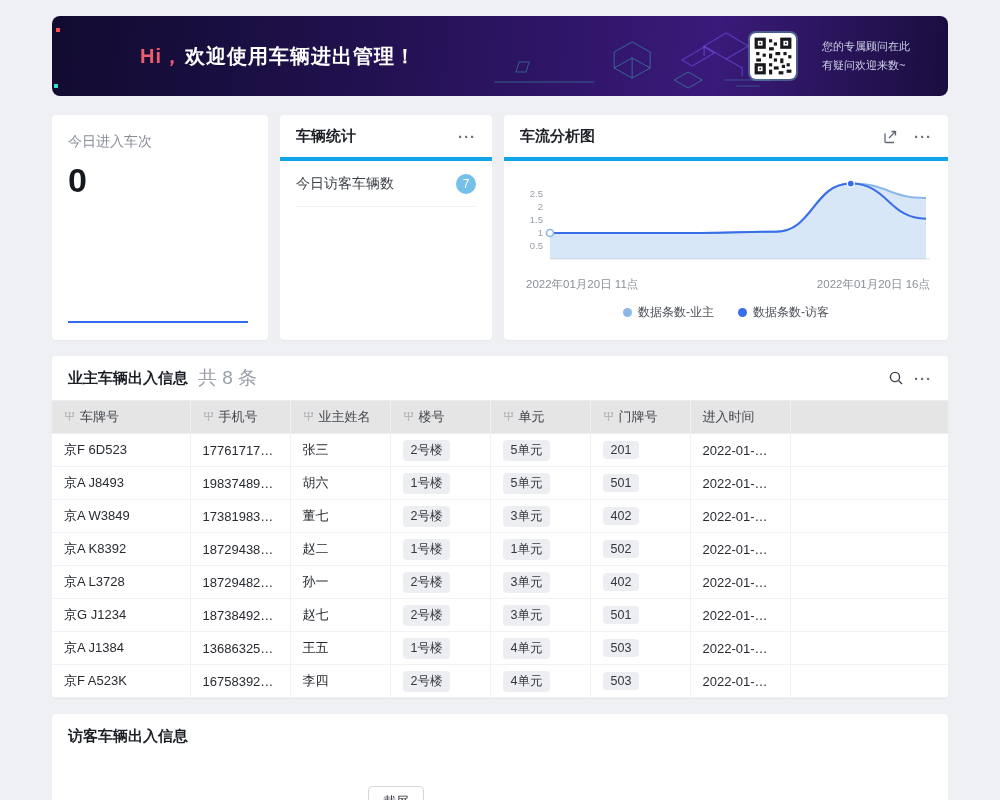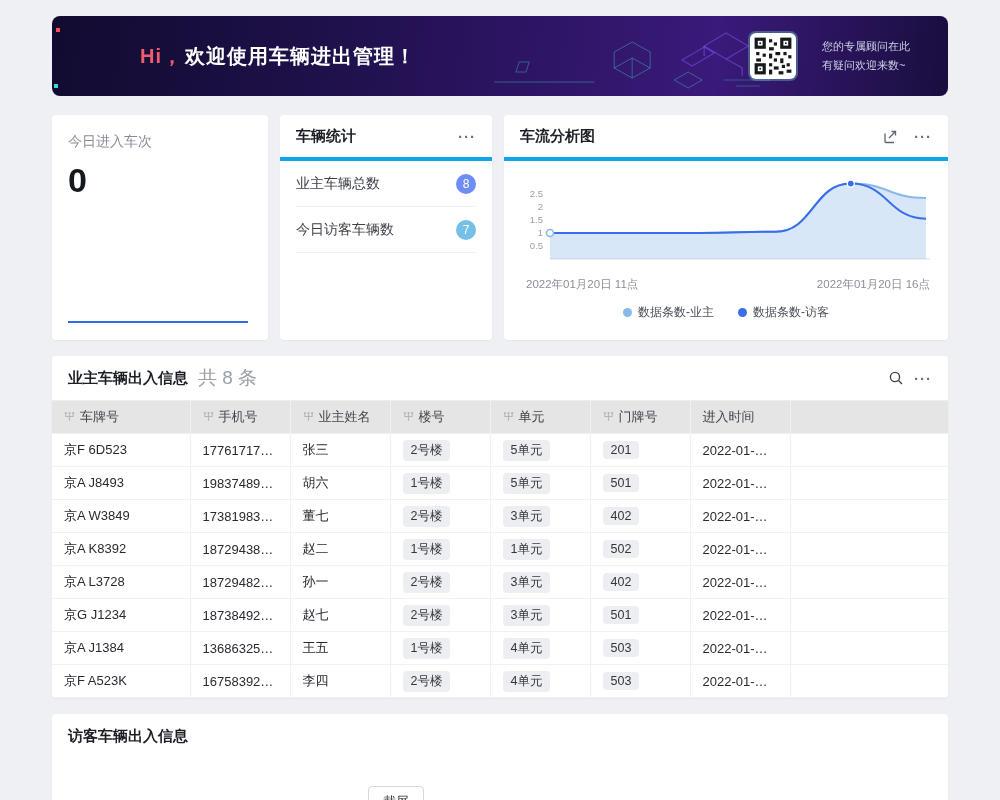--- a/index.html
+++ b/index.html
@@ -156,24 +156,20 @@
       <div class="stat-underline"></div>
     </div>
 
     <div class="card">
       <div class="card-header">
         <span class="card-title">车辆统计</span>
         <span class="more-dots">···</span>
       </div>
       <div class="vs-rows" id="stat-rows">
           <div class="vs-row">
-            <span>业主车辆总数</span>
-            <span class="vs-badge" style="background: rgb(110, 142, 245);">8</span>
-          </div>
-          <div class="vs-row">
             <span>今日访客车辆数</span>
             <span class="vs-badge" style="background: rgb(116, 192, 232);">7</span>
           </div>
         </div>
     </div>
 
     <div class="card">
       <div class="card-header">
         <span class="card-title">车流分析图</span>
         <span class="header-icons">

